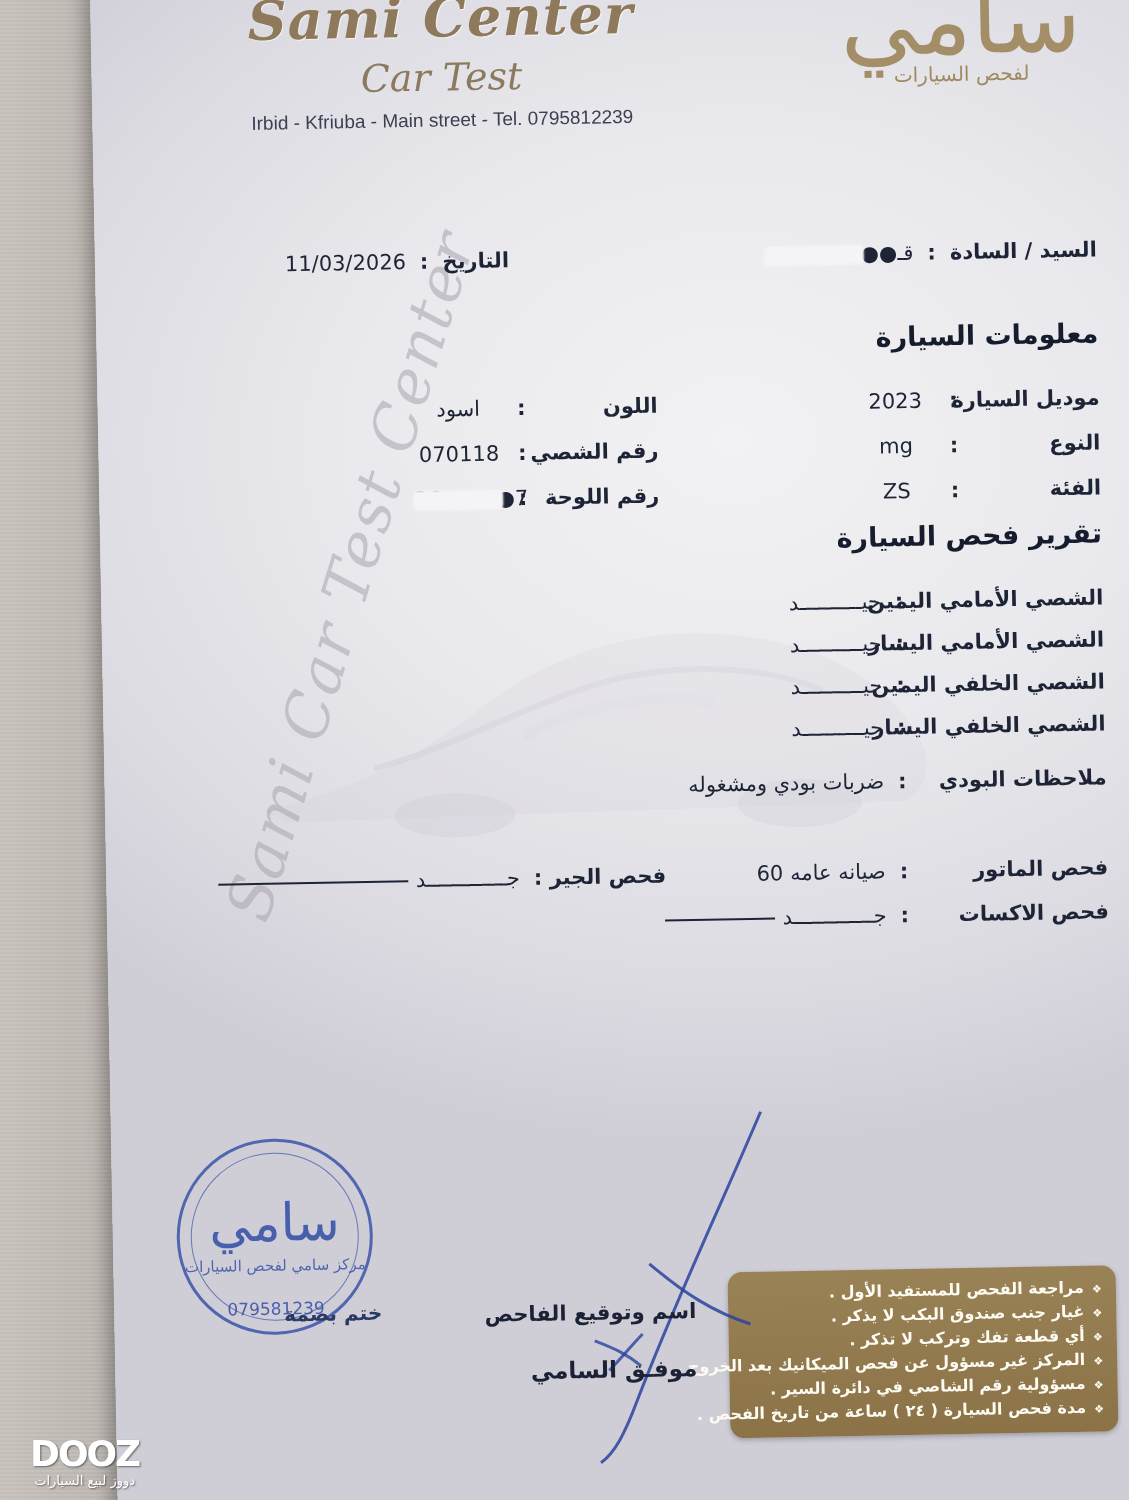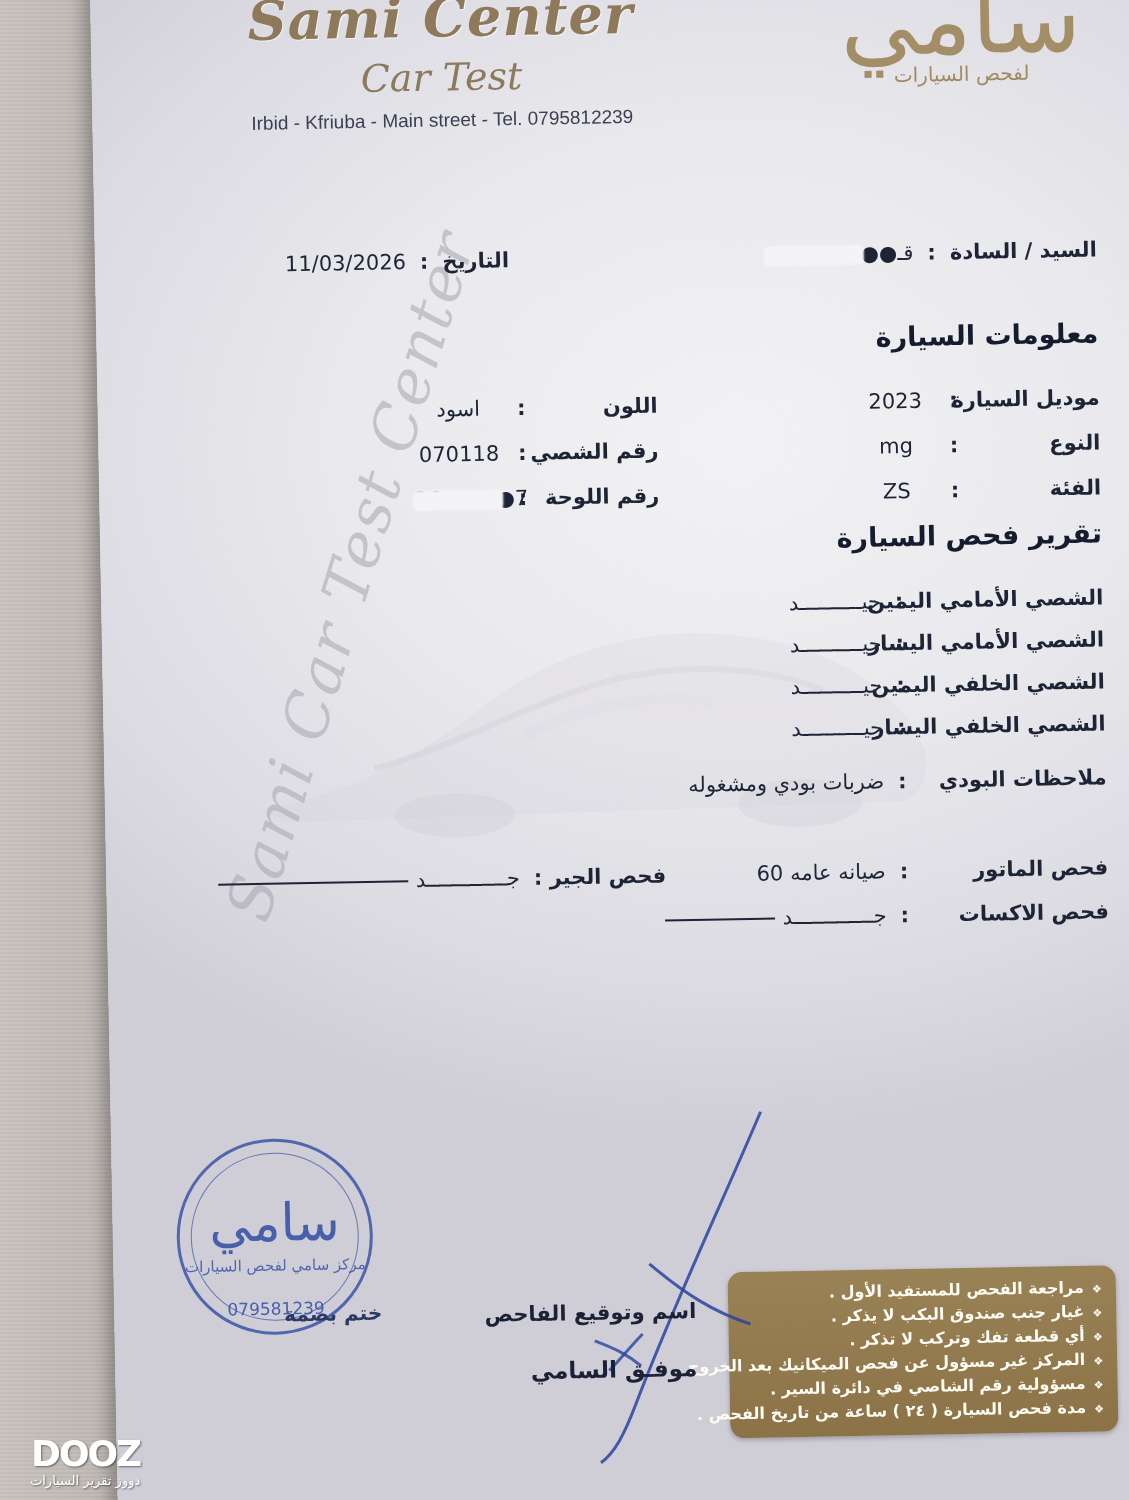--- a/index.html
+++ b/index.html
@@ -451,16 +451,16 @@
       <div class="stamp-text-big">سامي</div>
       <div class="stamp-text-small">مركز سامي لفحص السيارات</div>
       <div class="stamp-phone">079581239</div>
     </div>
     <div class="stamp-label">ختم بصمة</div>
 
   </div>
 
   <div class="dooz">
     <div class="mark">DOOZ</div>
-    <div class="sub">دووز تقرير السيارات</div>
+    <div class="sub">دووز لبيع السيارات</div>
   </div>
 
 </div>
 
 </body></html>

